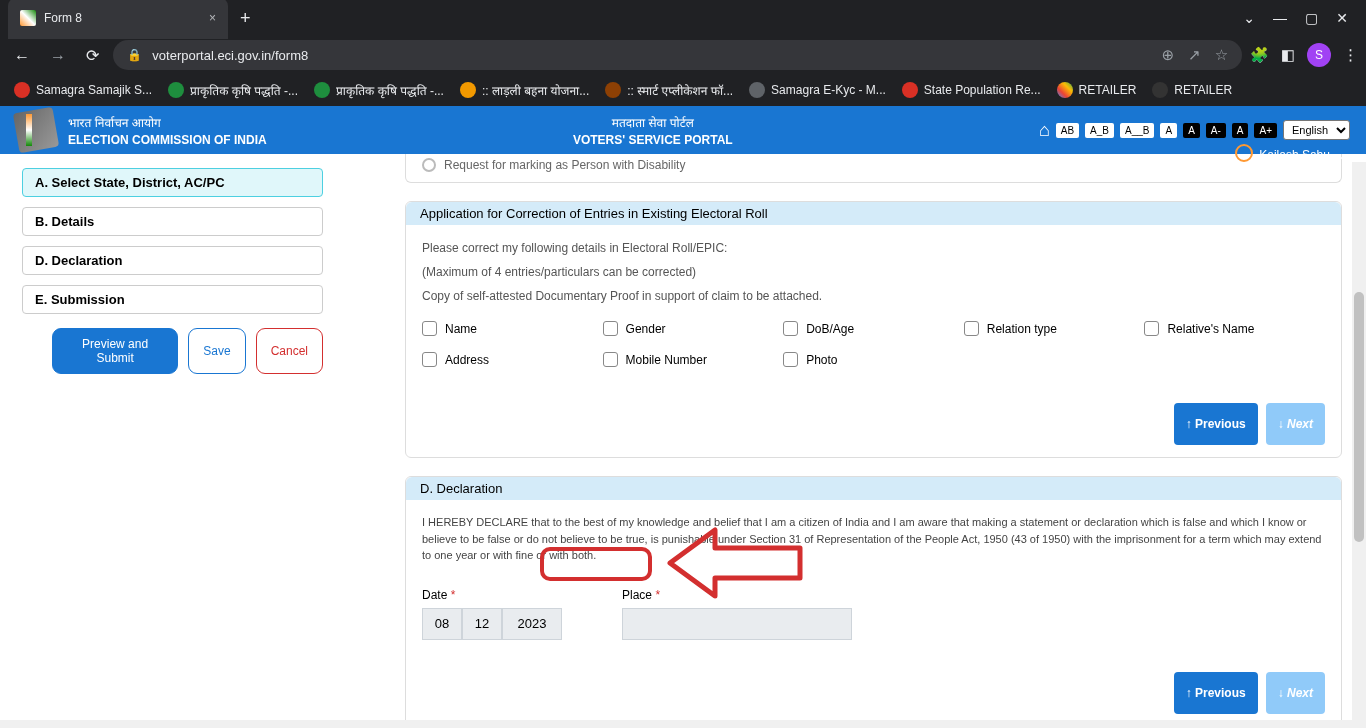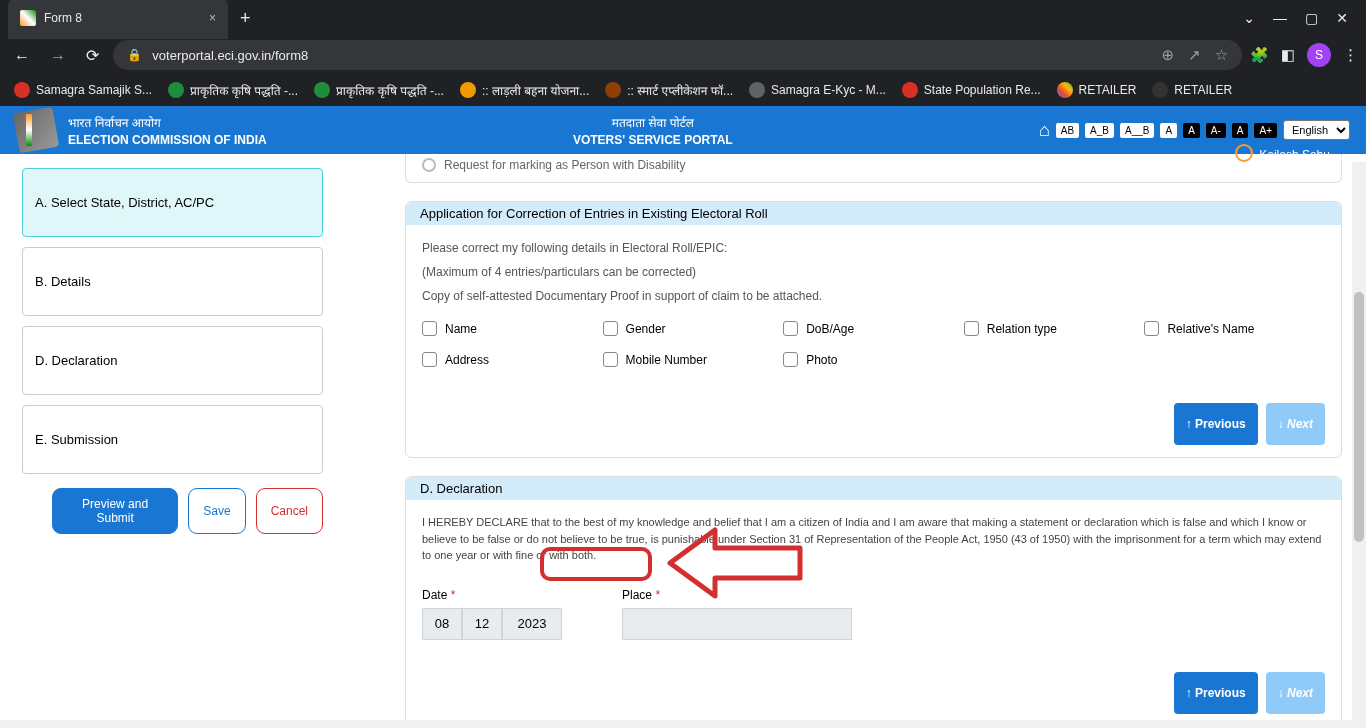--- a/index.html
+++ b/index.html
@@ -50,21 +50,21 @@
 .home-ico { font-size: 18px; }
 .theme-box { background: #fff; color: #000; padding: 2px 5px; font-size: 10px; border-radius: 2px; }
 .theme-box.dark { background: #000; color: #fff; }
 .lang-sel { background: #fff; color: #000; font-size: 11px; padding: 2px 4px; border-radius: 3px; }
 .user-area { display: flex; align-items: flex-end; gap: 6px; font-size: 12px; margin-left: auto; position: absolute; right: 20px; top: 144px; color: #fff; }
 .user-ico { width: 18px; height: 18px; border: 2px solid #ff9933; border-radius: 50%; display: inline-block; }
 
 
 .content { display: flex; height: calc(728px - 106px - 56px); background: #fff; overflow: hidden; }
 .sidebar { width: 345px; padding: 14px 22px; }
-.step { border: 1px solid #ccc; border-radius: 4px; padding: 26px 12px; margin-bottom: 10px; font-size: 13px; cursor: pointer; background: #fff; }
+.step { border: 1px solid #ccc; border-radius: 4px; padding: 6px 12px; margin-bottom: 10px; font-size: 13px; cursor: pointer; background: #fff; font-weight: bold; }
 .step.active { background: #e0f7fa; border-color: #4dd0e1; }
 .action-btns { display: flex; gap: 10px; margin-top: 14px; padding-left: 30px; }
 .btn { padding: 8px 14px; border-radius: 9px; font-size: 12px; cursor: pointer; border: 1px solid; }
 .btn-primary { background: #1976d2; color: #fff; border-color: #1976d2; }
 .btn-save { background: #fff; color: #1976d2; border-color: #1976d2; }
 .btn-cancel { background: #fff; color: #d32f2f; border-color: #d32f2f; }
 
 .main { flex: 1; padding: 0 24px 0 60px; overflow-y: auto; }
 .card { border: 1px solid #ddd; border-radius: 6px; margin-bottom: 18px; background: #fff; }
 .radio-row { padding: 4px 16px 10px; font-size: 12px; color: #666; display: flex; align-items: center; gap: 8px; }

